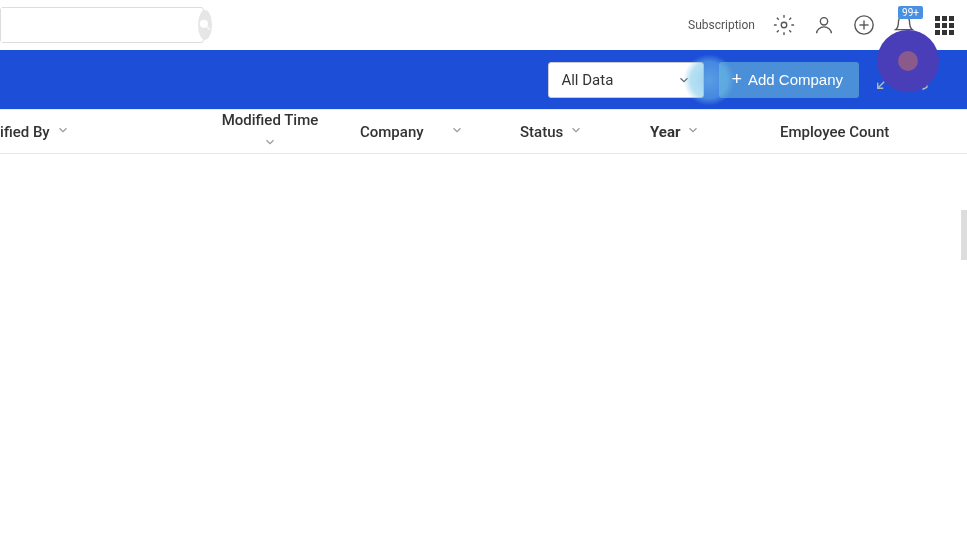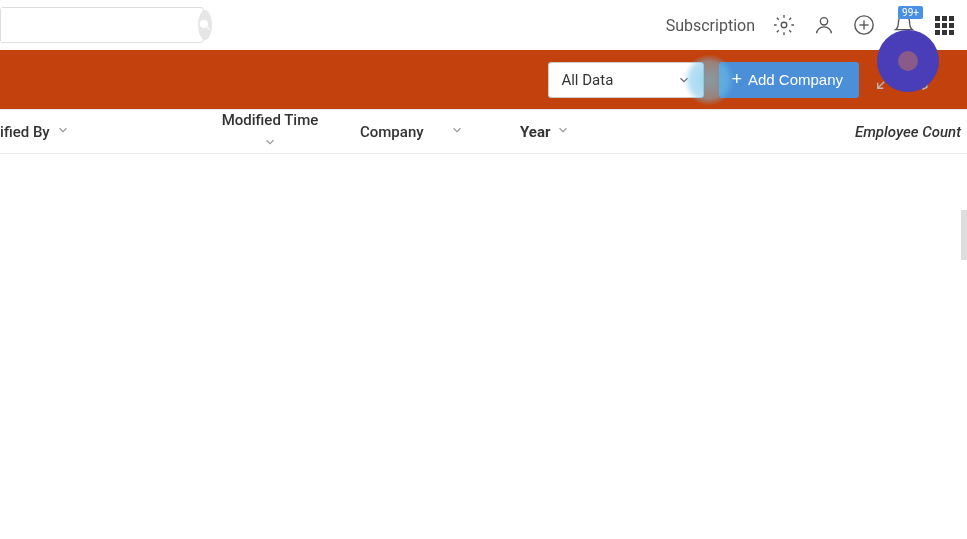--- a/index.html
+++ b/index.html
@@ -5,44 +5,44 @@
     * { box-sizing: border-box; margin: 0; padding: 0; }
     body { font-family: -apple-system, BlinkMacSystemFont, "Segoe UI", Roboto, Arial, sans-serif; background: #fff; width: 967px; height: 539px; overflow: hidden; position: relative; }
     
     .topbar { height: 50px; display: flex; align-items: center; justify-content: space-between; padding: 0 12px 0 0; }
     .search-wrap { display: flex; align-items: center; border: 1px solid #ddd; border-radius: 3px; height: 36px; width: 204px; margin-left: 0; }
     .search-input { flex: 1; border: none; outline: none; padding: 0 8px; font-size: 14px; height: 34px; }
     .search-btn { width: 30px; height: 30px; border-radius: 50%; background: #e6e6e6; display: flex; align-items: center; justify-content: center; margin-right: 4px; cursor: pointer; }
     .search-btn svg { fill: #fff; }
     
     .top-right { display: flex; align-items: center; gap: 18px; }
-    .subscription { color: #555; font-size: 16px; }
+    .subscription { color: #555; font-size: 12px; }
     .icon-btn { width: 22px; height: 22px; display: flex; align-items: center; justify-content: center; cursor: pointer; position: relative; }
     .icon-btn svg { stroke: #555; fill: none; stroke-width: 1.5; }
     .badge { position: absolute; top: -8px; right: -8px; background: #4a90e2; color: #fff; font-size: 10px; padding: 1px 4px; border-radius: 2px; font-weight: 400; }
     .grid-apps { display: grid; grid-template-columns: repeat(3, 5px); grid-template-rows: repeat(3, 5px); gap: 2px; }
     .grid-apps span { background: #333; }
     
-    .toolbar { height: 60px; border-bottom: 1px solid #e8e8e8; display: flex; align-items: center; justify-content: flex-end; padding-right: 30px; gap: 15px; background: #c2410c; }
+    .toolbar { height: 60px; border-bottom: 1px solid #e8e8e8; display: flex; align-items: center; justify-content: flex-end; padding-right: 30px; gap: 15px; background: #1d4ed8; }
     .select-wrap { border: 1px solid #ccc; border-radius: 3px; background: #fff; height: 36px; width: 156px; display: flex; align-items: center; justify-content: space-between; padding: 0 12px; cursor: pointer; }
     .select-wrap .label { color: #333; font-size: 15px; }
     .add-btn { background: #4a8fd8; color: #fff; border: none; border-radius: 3px; height: 36px; padding: 0 16px 0 12px; display: flex; align-items: center; gap: 6px; font-size: 15px; cursor: pointer; position: relative; }
     .add-btn .plus { font-size: 18px; font-weight: 300; }
     .click-halo { position: absolute; left: -10px; top: 50%; transform: translate(-50%,-50%); width: 52px; height: 52px; border-radius: 50%; background: radial-gradient(circle, rgba(112,193,232,0.7) 0%, rgba(112,193,232,0.5) 50%, rgba(112,193,232,0) 70%); pointer-events: none; }
     .action-icon { width: 24px; height: 24px; display: flex; align-items: center; justify-content: center; cursor: pointer; }
     .action-icon svg { stroke: #bbb; fill: none; stroke-width: 1.5; }
     
     .headers { height: 44px; display: flex; align-items: center; border-bottom: 1px solid #e8e8e8; }
     .col { display: flex; align-items: center; gap: 6px; font-size: 15px; color: #333; font-weight: 500; cursor: pointer; }
     .col-modby { margin-left: 0; width: 180px; }
     .col-modtime { width: 180px; flex-direction: column; }
     .col-company { width: 160px; gap: 26px; }
     .col-status { width: 130px; }
     .col-year { width: 130px; font-weight: bold; }
-    .col-emp { flex: 1; text-align: right; justify-content: flex-end; padding-right: 6px; font-style: italic; }
+    .col-emp { flex: 1; text-align: right; justify-content: flex-start; padding-right: 6px; }
     .chev { }
     .chev svg { stroke: #999; fill: none; stroke-width: 2; }
     
     .avatar { position: absolute; top: 30px; right: 28px; width: 62px; height: 62px; border-radius: 50%; background: #4a3db8; display: flex; align-items: center; justify-content: center; z-index: 20; }
     .avatar-inner { width: 20px; height: 20px; border-radius: 50%; background: #8a5a8a; }
     
     .scroll-stub { position: absolute; right: 0; top: 210px; width: 6px; height: 50px; background: #ddd; }
   </style>
 </head>
 <body>
@@ -140,20 +140,26 @@
     <span class="chev"><svg width="14" height="14" viewBox="0 0 24 24">
           <polyline points="6 9 12 15 18 9"></polyline>
         </svg></span>
   </div>
   <div class="col col-company">
     <span>Company</span>
     <span class="chev"><svg width="14" height="14" viewBox="0 0 24 24">
           <polyline points="6 9 12 15 18 9"></polyline>
         </svg></span>
   </div>
+  <div class="col col-status">
+    <span>Status</span>
+    <span class="chev"><svg width="14" height="14" viewBox="0 0 24 24">
+          <polyline points="6 9 12 15 18 9"></polyline>
+        </svg></span>
+  </div>
   <div class="col col-year">
     <span>Year</span>
     <span class="chev"><svg width="14" height="14" viewBox="0 0 24 24">
           <polyline points="6 9 12 15 18 9"></polyline>
         </svg></span>
   </div>
   <div class="col col-emp">
     <span>Employee Count</span>
   </div>
 </div>

